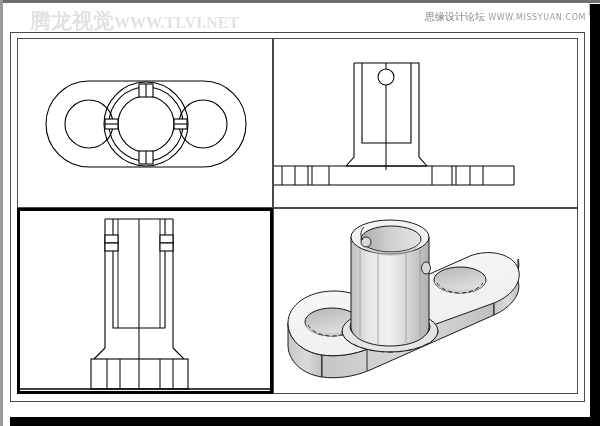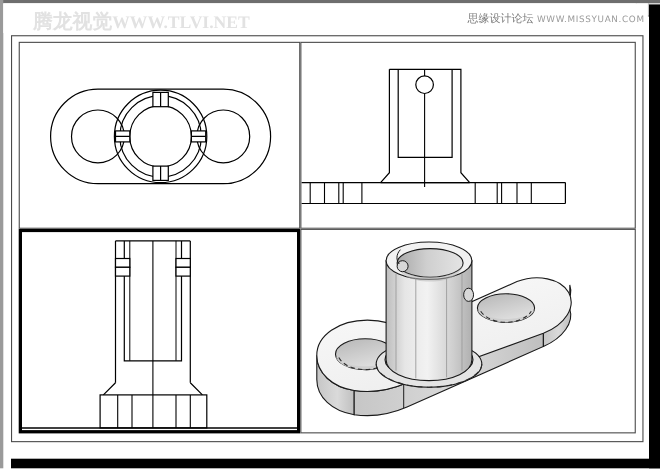--- a/index.html
+++ b/index.html
@@ -66,21 +66,21 @@
   .wm-left {
     position: absolute;
     left: 27px; top: 4px;
     font-family: "Liberation Serif", serif;
     font-size: 16px;
     font-weight: bold;
     color: #e2e2e2;
     letter-spacing: 0px;
     white-space: nowrap;
   }
-  .wm-left .cjk { font-family: "DejaVu Sans", sans-serif; font-size: 18px; }
+  .wm-left .cjk { font-family: "DejaVu Sans", sans-serif; font-size: 21px; }
   .wm-right {
     position: absolute;
     left: 422px; top: 7px;
     font-family: "DejaVu Sans", sans-serif;
     font-size: 10px;
     color: #7d7d7d;
     white-space: nowrap;
   }
   .wm-right .url {
     font-size: 8px;

